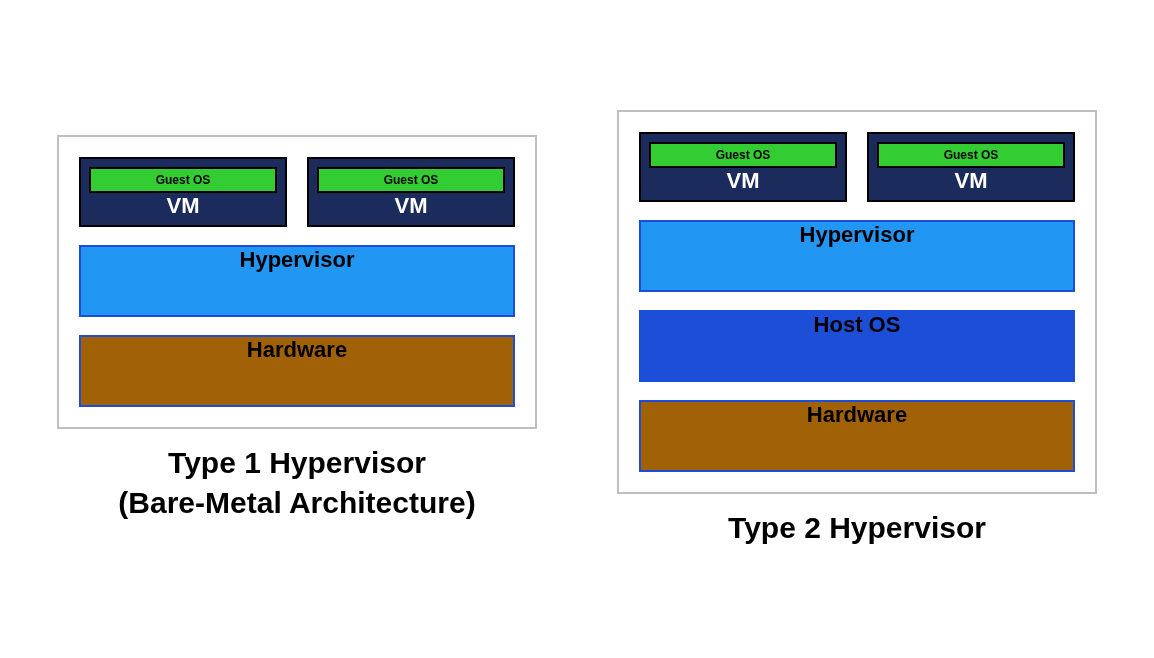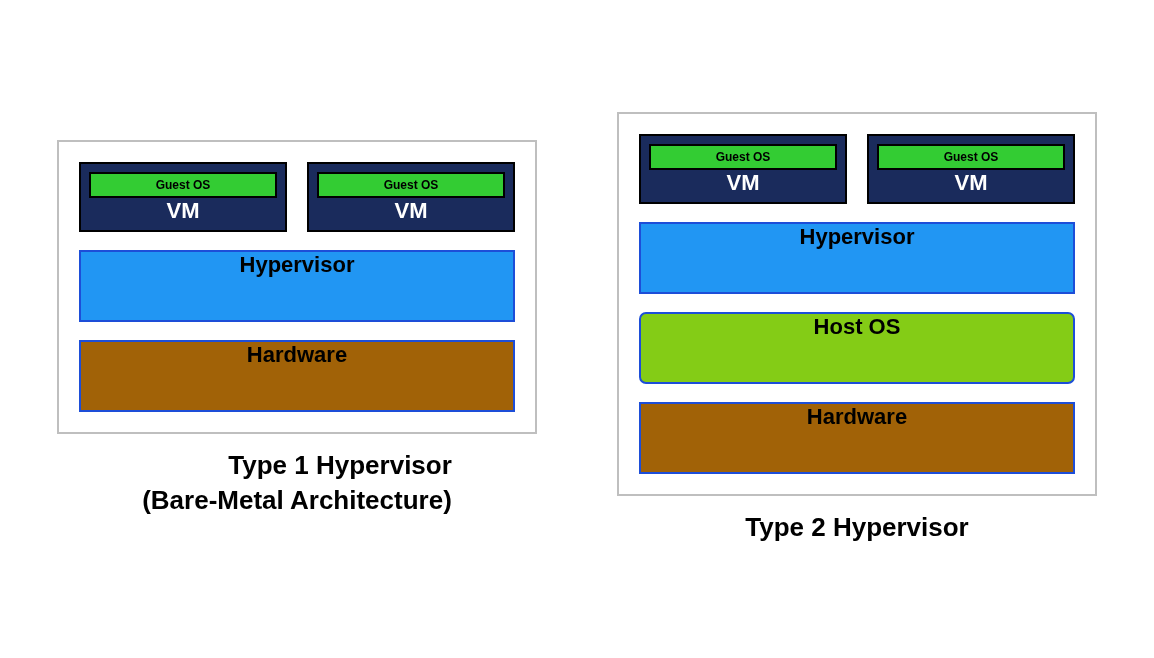--- a/index.html
+++ b/index.html
@@ -38,23 +38,22 @@
       font-weight: bold;
       font-size: 22px;
       height: 72px;
       width: 100%;
     }
     .hardware {
       background: #a16207;
       color: #000000;
     }
     .hostos {
-      background: #84cc16;
+      background: #1d4ed8;
       color: #000000;
-      border-radius: 7px;
     }
     .hypervisor {
       background: #2196f3;
       color: #000000;
     }
     .vm-row {
       display: flex;
       gap: 20px;
       width: 100%;
     }
@@ -76,23 +75,23 @@
       font-size: 12px;
       color: #000000;
       padding: 4px 0;
     }
     .vm-label {
       color: #ffffff;
       font-weight: bold;
       font-size: 22px;
     }
     .caption {
-      text-align: right;
+      text-align: center;
       font-weight: bold;
-      font-size: 26px;
+      font-size: 30px;
       margin-top: 14px;
       line-height: 1.35;
       color: #000000;
     }
   </style>
 </head>
 <body>
 
 <div class="column">
   <div class="diagram-box">

